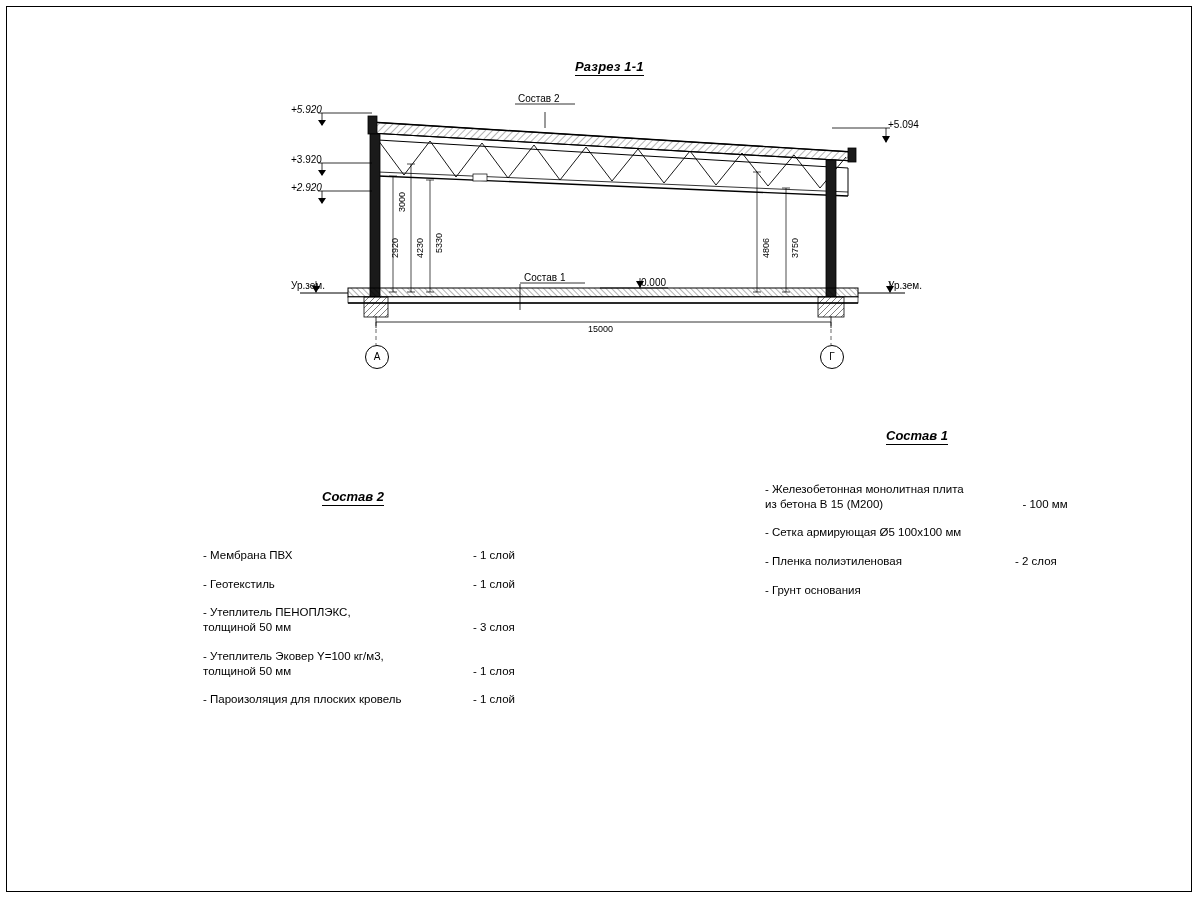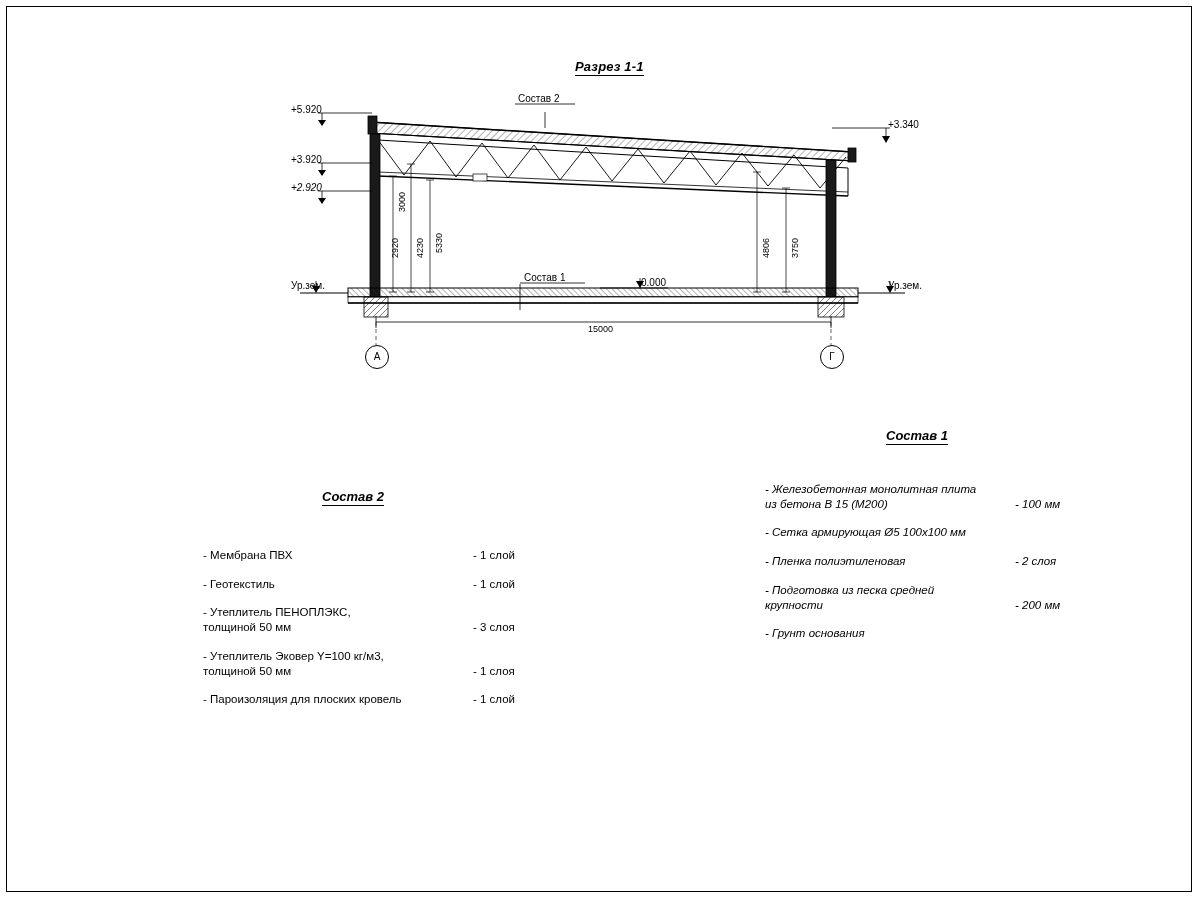--- a/index.html
+++ b/index.html
@@ -80,21 +80,21 @@
     text-align: center;
     line-height: 22px;
   }
 
   
   .list {
     position: absolute;
     font-size: 11.5px;
   }
   #sostav2-list { left: 203px; top: 548px; width: 330px; }
-  #sostav1-list { left: 765px; top: 482px; width: 310px; font-style: italic; }
+  #sostav1-list { left: 765px; top: 482px; width: 310px; }
   .row {
     position: relative;
     display: flex;
     justify-content: space-between;
     align-items: flex-start;
     margin-bottom: 14px;
     line-height: 1.28;
   }
   .row .txt { white-space: pre-line; }
   .row .val { white-space: nowrap; padding-left: 10px; }
@@ -220,24 +220,24 @@
 
         <line x1="376" y1="322" x2="831" y2="322" stroke-width="0.8"></line>
         <line x1="376" y1="316" x2="376" y2="328" stroke-width="0.8"></line>
         <line x1="831" y1="316" x2="831" y2="328" stroke-width="0.8"></line>
         <line x1="376" y1="322" x2="376" y2="345" stroke-width="0.6" stroke-dasharray="4 3"></line>
         <line x1="831" y1="322" x2="831" y2="345" stroke-width="0.6" stroke-dasharray="4 3"></line>
       </g>
     </svg>
 
     
-    <div class="lbl" style="left:291px; top:105px;">+5.920</div>
+    <div class="lbl" style="left:291px; top:105px;font-style:italic;">+5.920</div>
     <div class="lbl" style="left:291px; top:155px;">+3.920</div>
     <div class="lbl" style="left:291px; top:183px;font-style:italic;">+2.920</div>
-    <div class="lbl" style="left:888px; top:120px;">+3.340</div>
+    <div class="lbl" style="left:888px; top:120px;">+5.094</div>
     <div class="lbl" style="left:641px; top:278px;">0.000</div>
 
     <div class="lbl" style="left:291px; top:281px;">Ур.зем.</div>
     <div class="lbl" style="left:888px; top:281px;">Ур.зем.</div>
 
     
     <div class="lbl" style="left:518px; top:94px;">Состав 2</div>
     <div class="lbl" style="left:524px; top:273px;">Состав 1</div>
 
     
@@ -280,34 +280,29 @@
       <span class="txt">- Пароизоляция для плоских кровель</span>
       <span class="val">- 1 слой</span>
     </div>
   </div>
 
   <div class="title-sostav" id="sostav1-title">Состав 1</div>
   <div class="list" id="sostav1-list">
     <div class="row">
       <span class="txt">- Железобетонная  монолитная плита
   из бетона В 15 (М200)</span>
-      <span class="val" style="align-self:flex-end;">- 100 мм</span>
+      <span class="val" style="align-self:flex-end;text-align:center;">- 100 мм</span>
     </div>
     <div class="row">
       <span class="txt">- Сетка армирующая Ø5 100х100 мм</span>
       <span class="val"></span>
     </div>
     <div class="row">
       <span class="txt">- Пленка полиэтиленовая</span>
       <span class="val">-  2 слоя</span>
     </div>
     <div class="row">
-      <span class="txt">- Подготовка из песка средней
-  крупности</span>
-      <span class="val" style="align-self:flex-end;">- 200 мм</span>
-    </div>
-    <div class="row">
       <span class="txt">- Грунт основания</span>
       <span class="val"></span>
     </div>
   </div>
 
 </div>
 
 </body></html>

